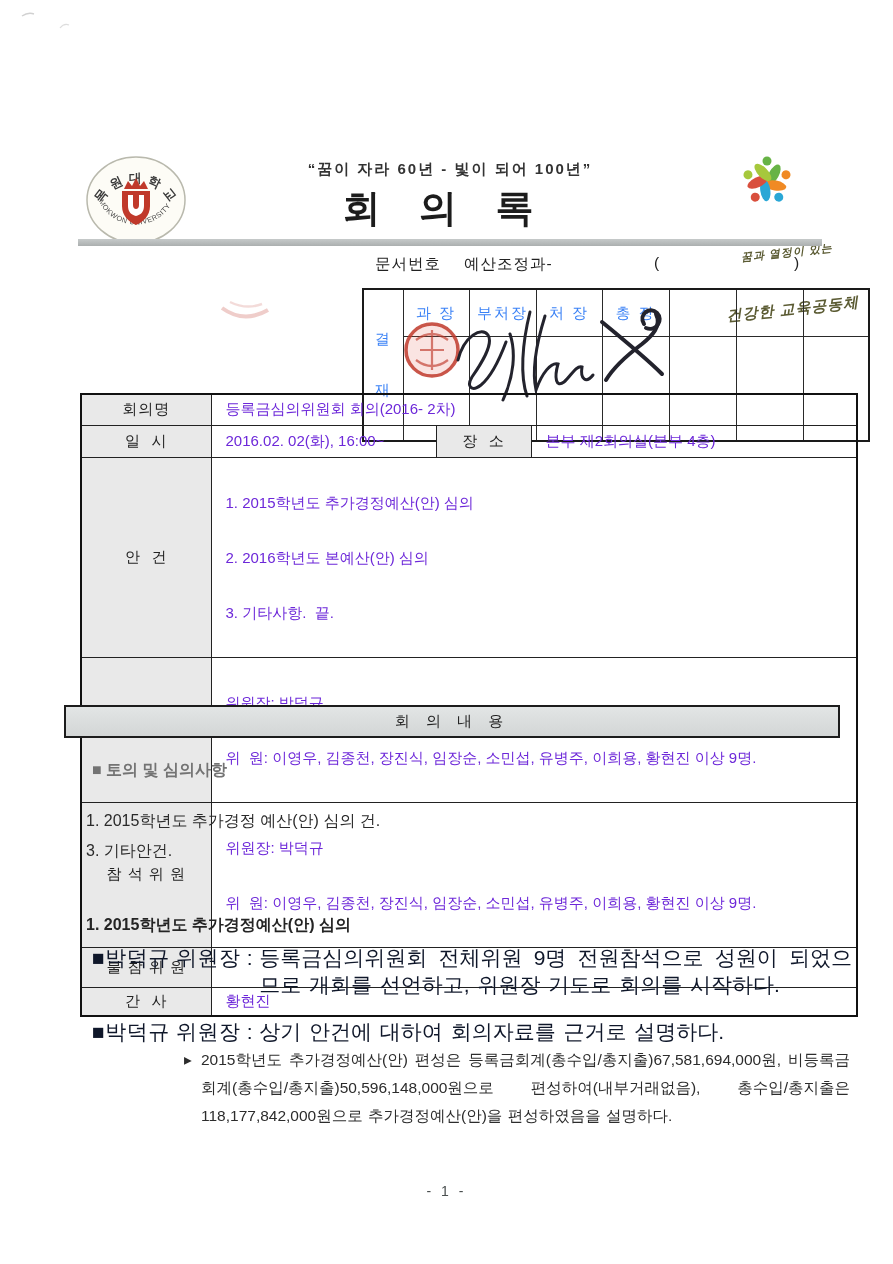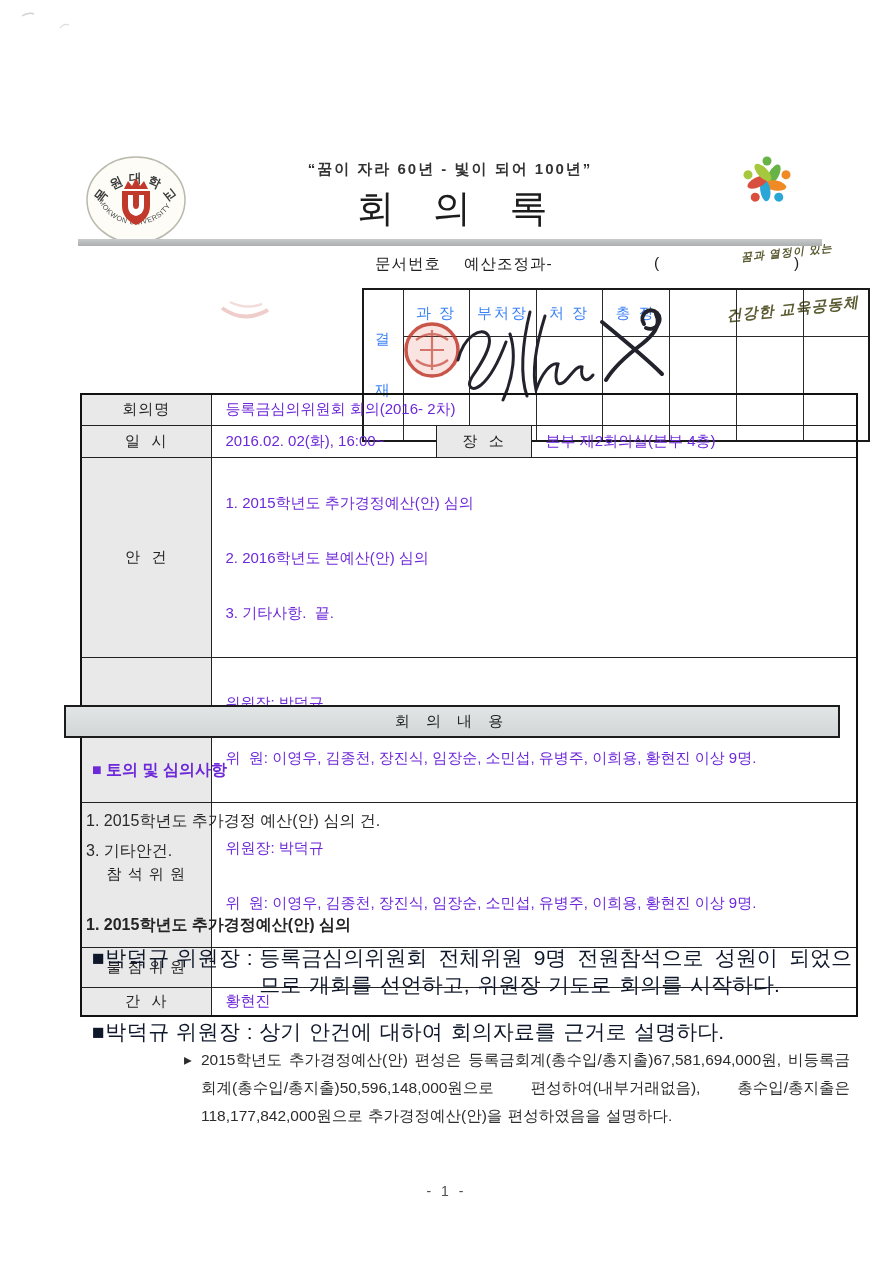--- a/index.html
+++ b/index.html
@@ -13,22 +13,22 @@
     color: #2b2b2b;
     overflow: hidden;
   }
   
   .quote {
     position: absolute; top: 160px; left: 140px; width: 620px;
     text-align: center; font-size: 15px; font-weight: bold;
     letter-spacing: 2px; color: #333; white-space: pre-wrap;
   }
   .title {
-    position: absolute; top: 183px; left: 142px; width: 620px;
-    text-align: center; font-size: 38px; font-weight: normal;
+    position: absolute; top: 183px; left: 128px; width: 620px;
+    text-align: center; font-size: 38px; font-weight: bold;
     letter-spacing: 14px; text-indent: 14px; color: #1c1c1c; white-space: pre-wrap;
   }
   .seal { position: absolute; left: 84px; top: 155px; }
   .right-logo { position: absolute; left: 712px; top: 153px; }
   .callig {
     position: absolute; left: 700px; top: 206px; width: 180px;
     transform: rotate(-6deg);
     color: #5b5b33; font-weight: bold; font-style: italic;
     text-align: center; line-height: 1.25; white-space: pre-wrap;
   }
@@ -74,21 +74,21 @@
   .r-h50 { height: 50px; } .r-h40 { height: 40px; } .r-h29 { height: 29px; }
   
   .banner {
     position: absolute; left: 64px; top: 705px; width: 776px; height: 33px;
     border: 2.2px solid #1c1c1c;
     background: linear-gradient(#e2e5e5, #d3d6d6);
     display: flex; align-items: center; justify-content: center;
     font-size: 15px; color: #222; letter-spacing: 6px; white-space: pre-wrap; text-align: right;
   }
   
-  .sec-head { position: absolute; left: 92px; top: 760px; font-size: 16px; font-weight: bold; color: #6d28d9; white-space: pre-wrap; }
+  .sec-head { position: absolute; left: 92px; top: 760px; font-size: 16px; font-weight: bold; color: #737373; white-space: pre-wrap; }
   .agenda { position: absolute; left: 86px; top: 806px; font-size: 16px; color: #2a2a2a; }
   .agenda .line { line-height: 30px; white-space: pre-wrap; }
   .sub-head { position: absolute; left: 86px; top: 915px; font-size: 16px; font-weight: bold; color: #242424; white-space: pre-wrap; }
   .para { position: absolute; left: 92px; width: 760px; font-size: 21px; color: #0f172a; display: flex; }
   .para .speaker { white-space: pre-wrap; flex: 0 0 auto; margin-right: 6px; line-height: 27px; letter-spacing: 0.5px; }
   .para .ptext { flex: 1 1 auto; text-align: justify; line-height: 27px; word-spacing: 2px; white-space: pre-wrap; }
   .p1 { top: 944px; }
   .p2 { top: 1018px; }
   .detail { position: absolute; left: 184px; top: 1046px; width: 666px; font-size: 15.5px; color: #2c2c2c; }
   .detail .marker { position: absolute; left: 0; top: 0; line-height: 28px; }

